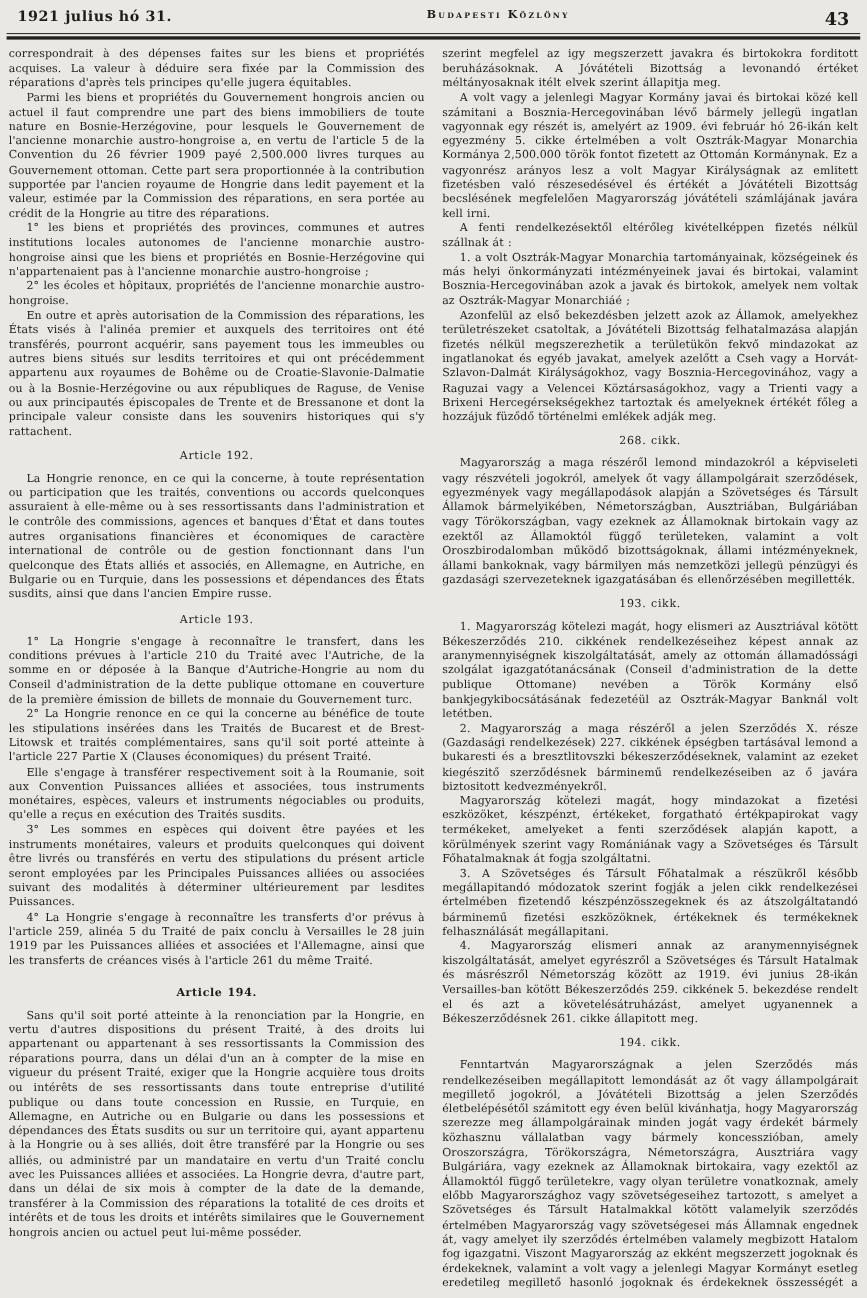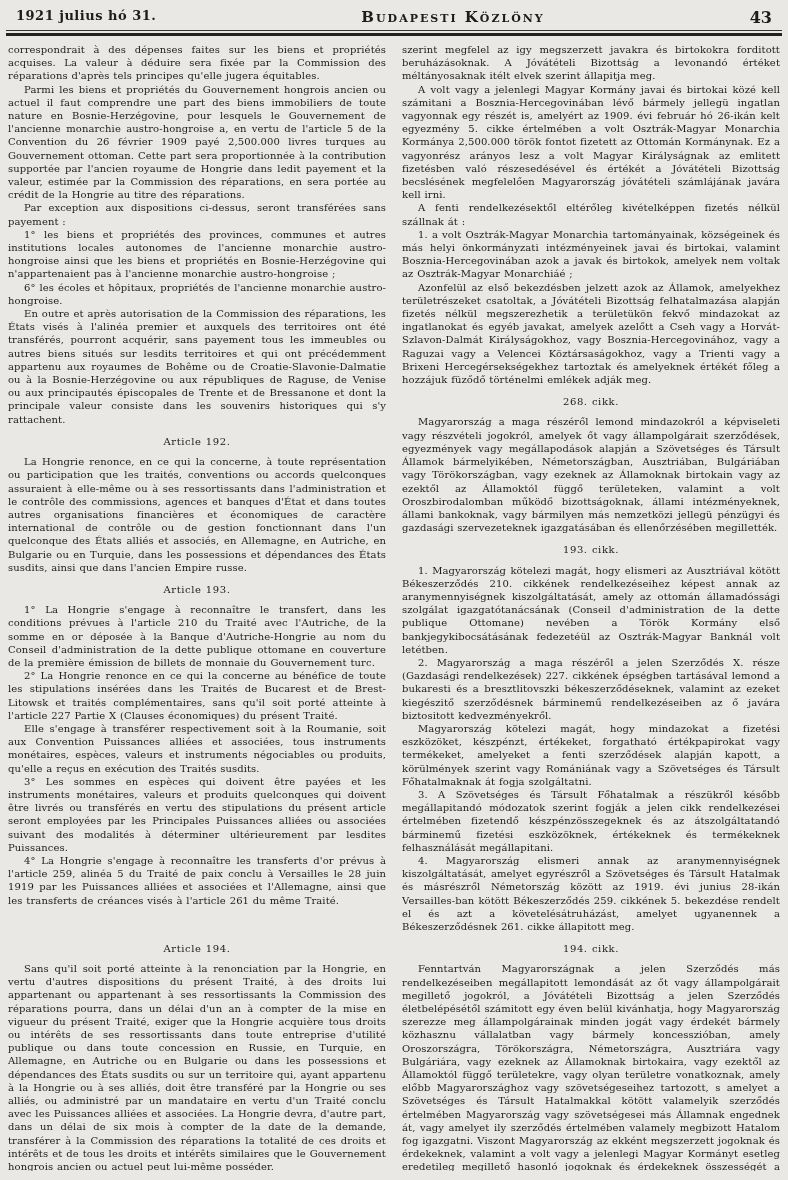--- a/index.html
+++ b/index.html
@@ -25,21 +25,21 @@
     justify-content: space-between;
     align-items: flex-start;
     padding: 2px 10px 3px 10px;
   }
   .masthead .date {
     font-size: 13px;
     font-weight: bold;
     letter-spacing: 0.5px;
   }
   .masthead .title {
-    font-size: 15px;
+    font-size: 10px;
     font-weight: bold;
     font-variant: small-caps;
     letter-spacing: 2px;
   }
   .masthead .pagenum {
     font-size: 16px;
     font-weight: bold;
   }
   .rule-thin {
     border: 0;
@@ -75,44 +75,44 @@
   }
   .para.gap {
   }
   .article-heading {
     text-align: center;
     margin: 9px 0 7px 0;
     text-indent: 0;
     letter-spacing: 0.6px;
   }
   .article-heading.gap {
-    margin-top: 35px;
+    margin-top: 16px;
+    font-weight: bold;
   }
 </style>
 </head>
 <body>
 
 <div class="page">
 
   <div class="masthead">
     <span class="date">1921 julius hó 31.</span>
     <span class="title">Budapesti Közlöny</span>
     <span class="pagenum">43</span>
   </div>
 
   <hr class="rule-thin">
   <hr class="rule-thick">
 
   <div class="columns">
     <div class="col">
         <p class="para flush">correspondrait à des dépenses faites sur les biens et propriétés acquises. La valeur à déduire sera fixée par la Commission des réparations d'après tels principes qu'elle jugera équitables.</p>
         <p class="para">Parmi les biens et propriétés du Gouvernement hongrois ancien ou actuel il faut comprendre une part des biens immobiliers de toute nature en Bosnie-Herzégovine, pour lesquels le Gouvernement de l'ancienne monarchie austro-hongroise a, en vertu de l'article 5 de la Convention du 26 février 1909 payé 2,500.000 livres turques au Gouvernement ottoman. Cette part sera proportionnée à la contribution supportée par l'ancien royaume de Hongrie dans ledit payement et la valeur, estimée par la Commission des réparations, en sera portée au crédit de la Hongrie au titre des réparations.</p>
-        <p class="para">Par exception aux dispositions ci-dessus, seront transférées sans payement :</p>
         <p class="para">1° les biens et propriétés des provinces, communes et autres institutions locales autonomes de l'ancienne monarchie austro-hongroise ainsi que les biens et propriétés en Bosnie-Herzégovine qui n'appartenaient pas à l'ancienne monarchie austro-hongroise ;</p>
-        <p class="para">6° les écoles et hôpitaux, propriétés de l'ancienne monarchie austro-hongroise.</p>
+        <p class="para">2° les écoles et hôpitaux, propriétés de l'ancienne monarchie austro-hongroise.</p>
         <p class="para">En outre et après autorisation de la Commission des réparations, les États visés à l'alinéa premier et auxquels des territoires ont été transférés, pourront acquérir, sans payement tous les immeubles ou autres biens situés sur lesdits territoires et qui ont précédemment appartenu aux royaumes de Bohême ou de Croatie-Slavonie-Dalmatie ou à la Bosnie-Herzégovine ou aux républiques de Raguse, de Venise ou aux principautés épiscopales de Trente et de Bressanone et dont la principale valeur consiste dans les souvenirs historiques qui s'y rattachent.</p>
         <div class="article-heading">Article 192.</div>
         <p class="para">La Hongrie renonce, en ce qui la concerne, à toute représentation ou participation que les traités, conventions ou accords quelconques assuraient à elle-même ou à ses ressortissants dans l'administration et le contrôle des commissions, agences et banques d'État et dans toutes autres organisations financières et économiques de caractère international de contrôle ou de gestion fonctionnant dans l'un quelconque des États alliés et associés, en Allemagne, en Autriche, en Bulgarie ou en Turquie, dans les possessions et dépendances des États susdits, ainsi que dans l'ancien Empire russe.</p>
         <div class="article-heading">Article 193.</div>
         <p class="para">1° La Hongrie s'engage à reconnaître le transfert, dans les conditions prévues à l'article 210 du Traité avec l'Autriche, de la somme en or déposée à la Banque d'Autriche-Hongrie au nom du Conseil d'administration de la dette publique ottomane en couverture de la première émission de billets de monnaie du Gouvernement turc.</p>
         <p class="para gap">2° La Hongrie renonce en ce qui la concerne au bénéfice de toute les stipulations insérées dans les Traités de Bucarest et de Brest-Litowsk et traités complémentaires, sans qu'il soit porté atteinte à l'article 227 Partie X (Clauses économiques) du présent Traité.</p>
         <p class="para">Elle s'engage à transférer respectivement soit à la Roumanie, soit aux Convention Puissances alliées et associées, tous instruments monétaires, espèces, valeurs et instruments négociables ou produits, qu'elle a reçus en exécution des Traités susdits.</p>
         <p class="para">3° Les sommes en espèces qui doivent être payées et les instruments monétaires, valeurs et produits quelconques qui doivent être livrés ou transférés en vertu des stipulations du présent article seront employées par les Principales Puissances alliées ou associées suivant des modalités à déterminer ultérieurement par lesdites Puissances.</p>
         <p class="para">4° La Hongrie s'engage à reconnaître les transferts d'or prévus à l'article 259, alinéa 5 du Traité de paix conclu à Versailles le 28 juin 1919 par les Puissances alliées et associées et l'Allemagne, ainsi que les transferts de créances visés à l'article 261 du même Traité.</p>
         <div class="article-heading gap">Article 194.</div>

